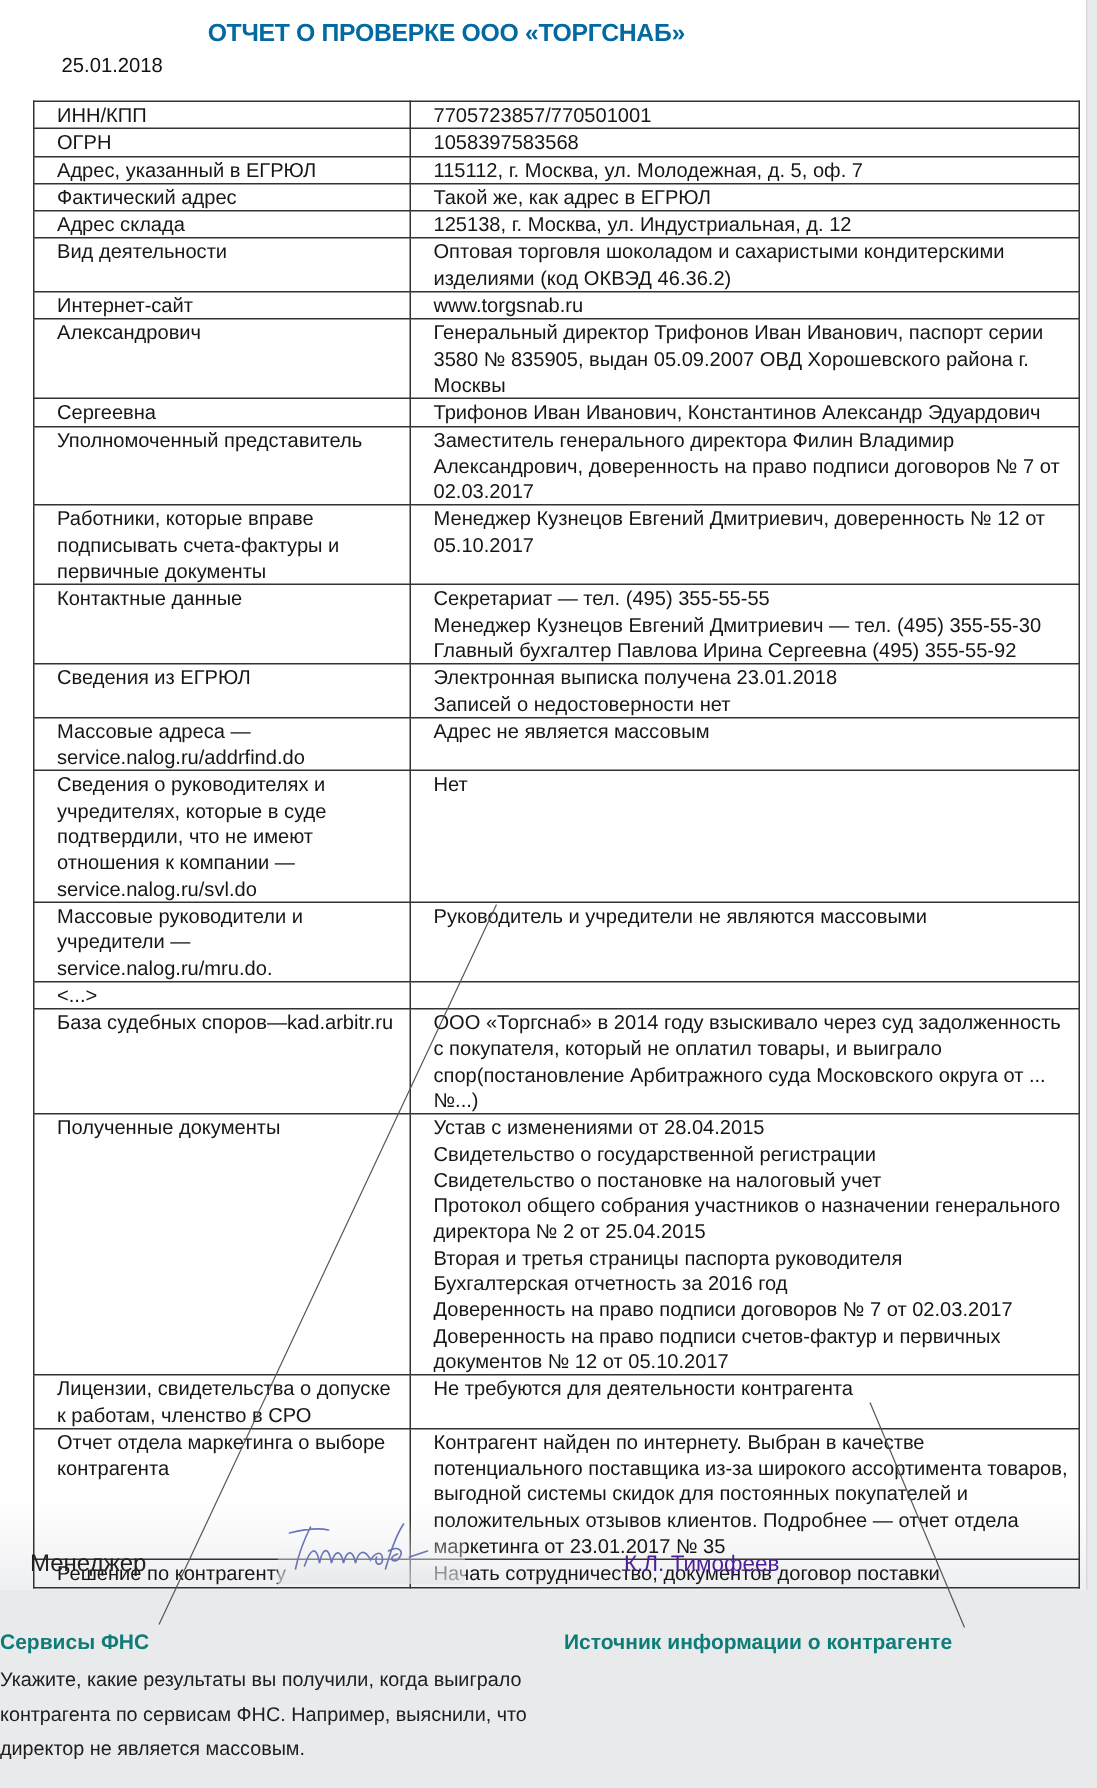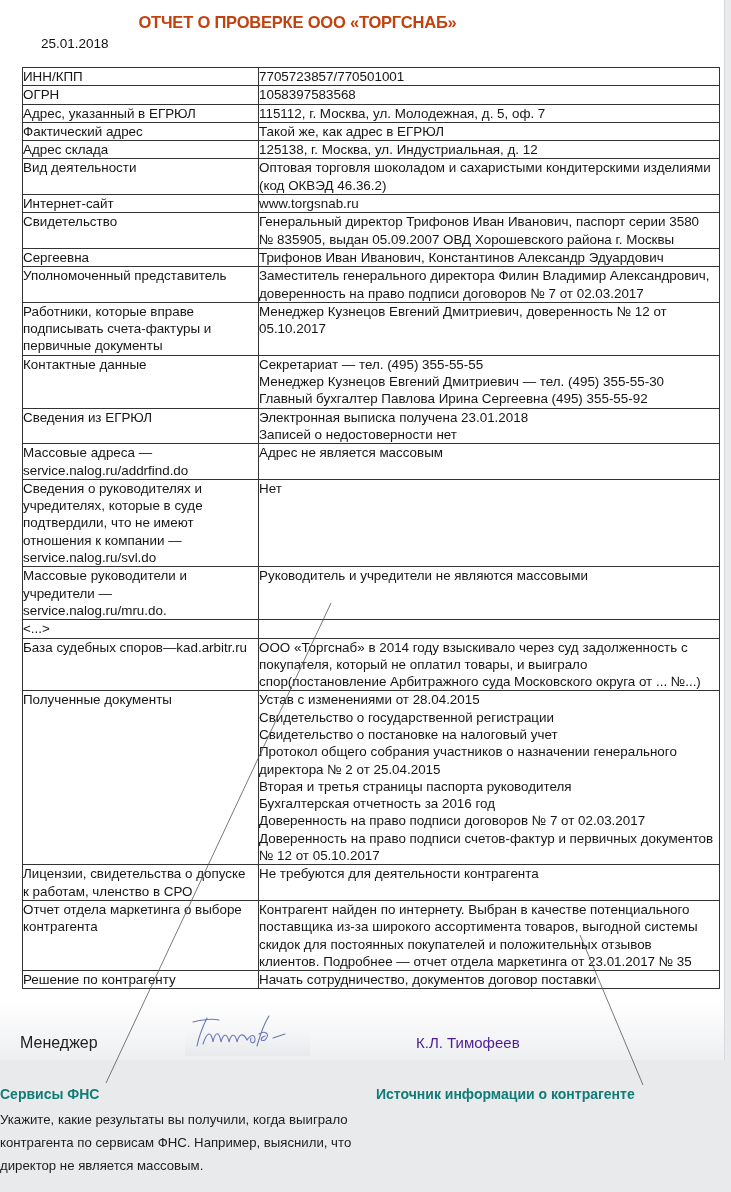--- a/index.html
+++ b/index.html
@@ -9,32 +9,32 @@
     font-family:"Liberation Sans", sans-serif;
     color:#1a1a1a;
   }
   .paper {
     position:absolute; left:0; top:0; width:724px; height:1060px;
     background:linear-gradient(to bottom, #ffffff 0px, #ffffff 1000px, #eeeff1 1060px);
     border-right:1px solid #d8d9dc;
   }
   .title {
     position:absolute; left:0; width:595px; top:13px; text-align:center;
-    font-weight:bold; font-size:16.5px; letter-spacing:-0.2px; color:#c2410c;
+    font-weight:bold; font-size:16.5px; letter-spacing:-0.2px; color:#0369a1;
   }
   .date {
     position:absolute; left:20px; top:36px; font-size:13.5px; color:#111;margin-left:21px;
   }
   table.report {
     position:absolute; left:22px; top:67px; width:698px;
     border-collapse:collapse; font-size:13.4px; line-height:17.3px;
     color:#161616;
   }
   table.report td {
-    border:1.2px solid #333; padding:0 4px 0 0; vertical-align:top;
+    border:1.2px solid #333; padding:0 4px 0 15px; vertical-align:top;
   }
   table.report td.label { width:231px; }
   table.report tr { }
   .multi-line span { display:block; }
   .signature-row {
     position:absolute; top:1034px; left:20px; font-size:16px; color:#222;
   }
   .sig-name { position:absolute; top:1034px; left:416px; font-size:15px; color:#4c1d95; }
   .sig-img { position:absolute; left:185px; top:1012px; width:125px; height:44px; }
   .note {
@@ -92,21 +92,21 @@
           <span>Оптовая торговля шоколадом и сахаристыми кондитерскими изделиями (код ОКВЭД 46.36.2)</span>
         </td>
       </tr>
       <tr>
         <td class="label">Интернет-сайт</td>
         <td class="multi-line">
           <span>www.torgsnab.ru</span>
         </td>
       </tr>
       <tr>
-        <td class="label">Свидетельство</td>
+        <td class="label">Александрович</td>
         <td class="multi-line">
           <span>Генеральный директор Трифонов Иван Иванович, паспорт серии 3580 № 835905, выдан 05.09.2007 ОВД Хорошевского района г. Москвы</span>
         </td>
       </tr>
       <tr>
         <td class="label">Сергеевна</td>
         <td class="multi-line">
           <span>Трифонов Иван Иванович, Константинов Александр Эдуардович</span>
         </td>
       </tr>

